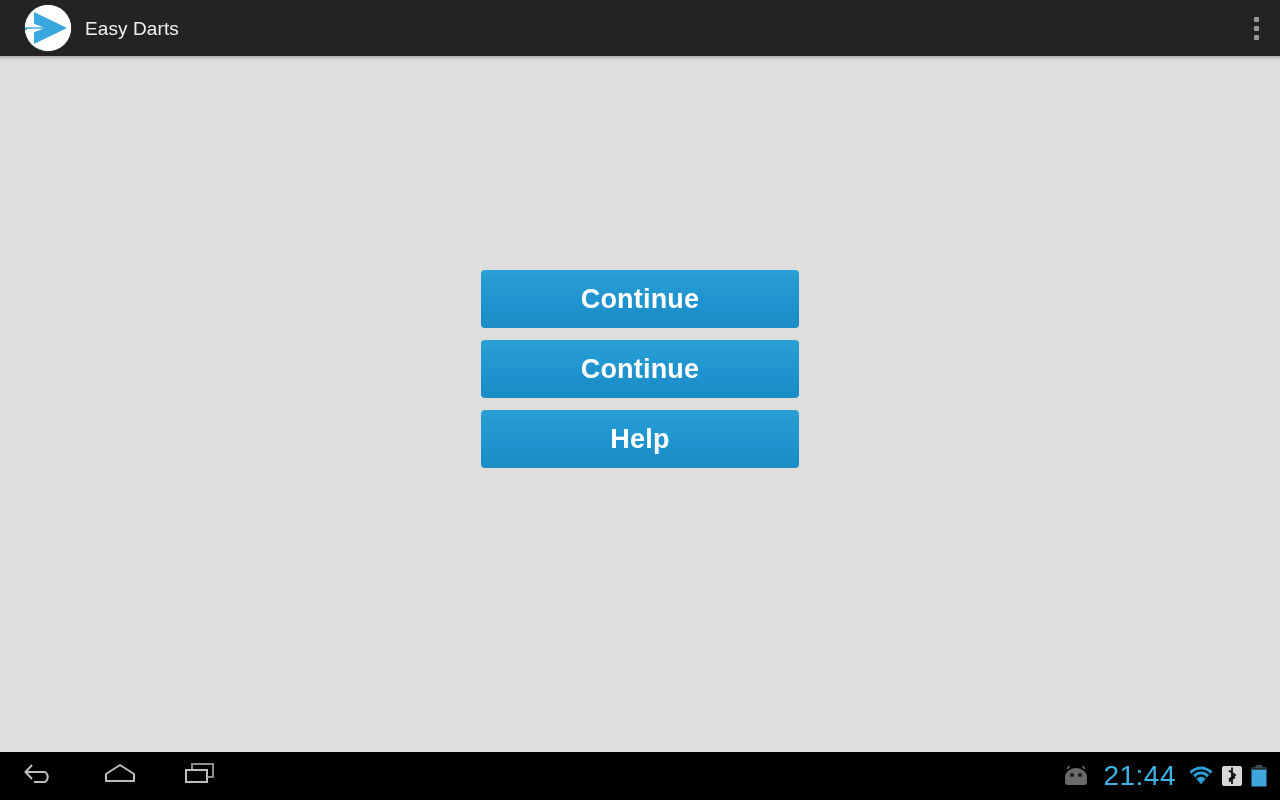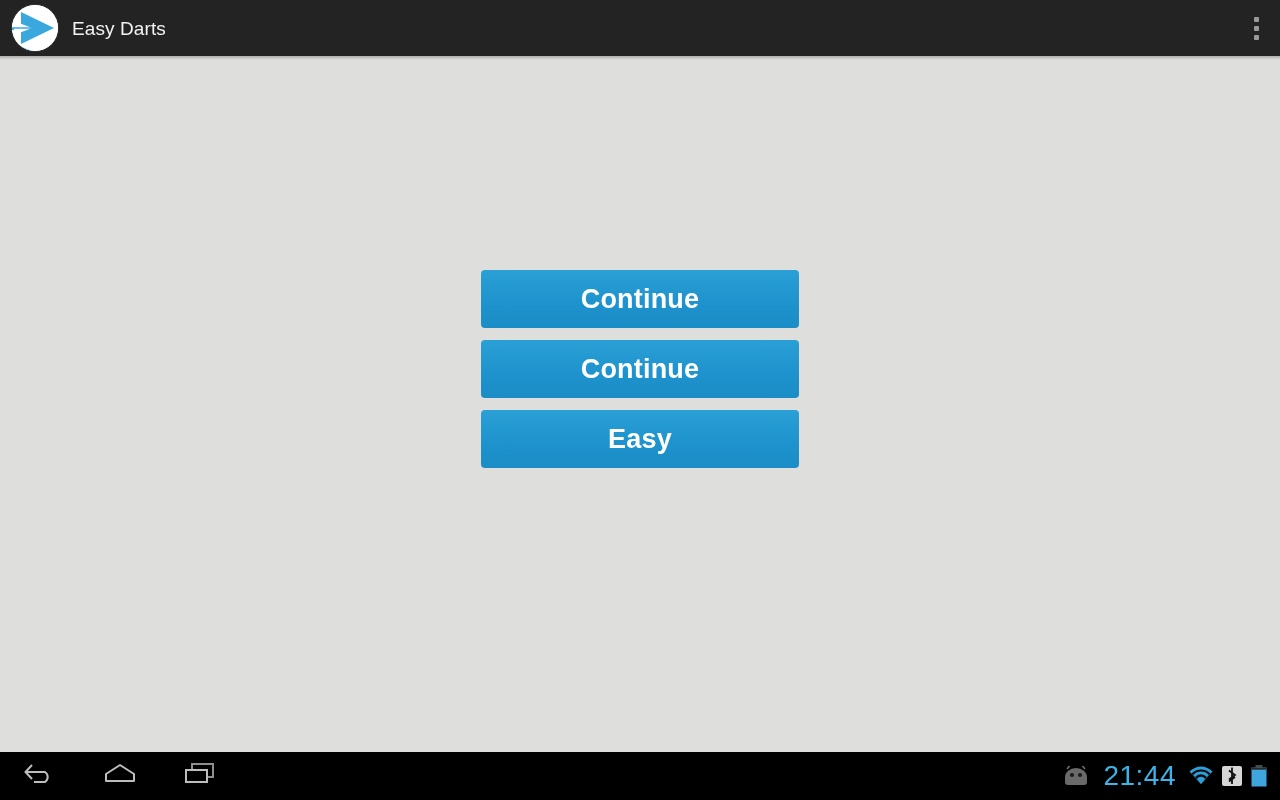--- a/index.html
+++ b/index.html
@@ -25,21 +25,21 @@
   }
 
   
   .action-bar {
     position: relative;
     height: 56px;
     flex: 0 0 56px;
     background: #232323;
     display: flex;
     align-items: center;
-    padding: 0 0 0 12px;
+    padding: 0 0 0 25px;
     box-sizing: border-box;
     z-index: 5;
   }
   .action-bar::after {
     content: "";
     position: absolute;
     left: 0; right: 0;
     top: 56px;
     height: 4px;
     background: linear-gradient(to bottom, rgba(0,0,0,0.22), rgba(0,0,0,0));
@@ -201,21 +201,21 @@
       <span class="dot"></span>
       <span class="dot"></span>
       <span class="dot"></span>
     </div>
   </div>
 
   <div class="content">
     <div class="menu-stack">
       <button class="menu-btn">Continue</button>
       <button class="menu-btn">Continue</button>
-      <button class="menu-btn">Easy</button>
+      <button class="menu-btn">Help</button>
     </div>
   </div>
 
   <div class="nav-bar">
 
     <div class="nav-buttons">
       <div class="nav-btn">
         <span>
           <svg width="36" height="26" viewBox="0 0 36 26" aria-hidden="true">
             <path d="M10 4 L3.5 11 L10 18" fill="none" stroke="#bdbdbd" stroke-width="2"></path>

